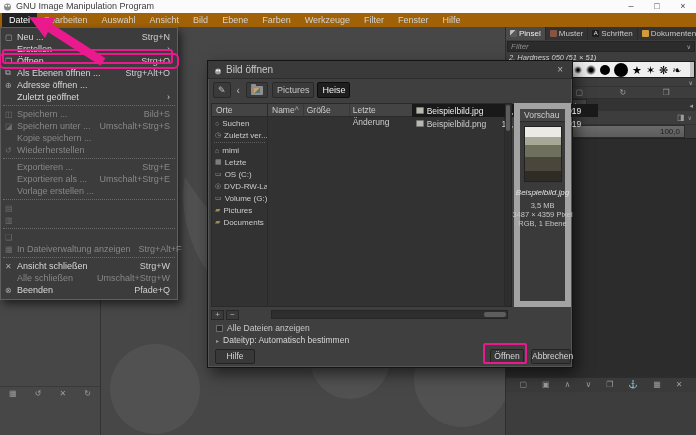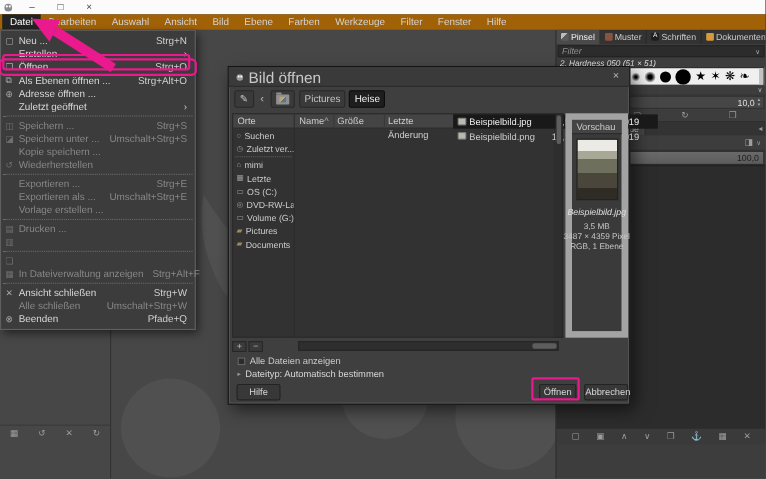--- a/index.html
+++ b/index.html
@@ -52,39 +52,39 @@
   .b-glyph{font-size:11px;line-height:14px}
   .rd-chevrow{height:9px;display:flex;align-items:center;justify-content:flex-end;padding:0 3px;font-size:6px;color:#b5b5b5;border-bottom:1px solid #343434}
   .rd-spacing{height:12px;border:1px solid #303030;margin:0 1px;background:#464646;display:flex;align-items:center;justify-content:flex-end;font-size:8px;color:#e0e0e0;padding-right:2px;gap:2px}
   .rd-spacing .spin{display:flex;flex-direction:column;font-size:4px;color:#aaa;line-height:4px}
   .rd-brushactions{height:12px;display:flex;align-items:center;justify-content:space-around;padding:0 8px;border-bottom:1px solid #2f2f2f}
   .rd-layertabs{height:12px;background:#333;position:relative;display:flex;align-items:stretch}
   .rd-layertab{position:absolute;left:48px;top:0;height:12px;padding:0 5px;background:#454545;color:#cfcfcf;font-size:8px;line-height:12px;border:1px solid #2a2a2a;border-bottom:none}
   .rd-mode{height:14px;display:flex;align-items:center;gap:3px;padding:0 4px 0 6px;font-size:8px;color:#9a9a9a;border-bottom:1px solid #333}
   .rd-mode .chev{font-size:6px;color:#9a9a9a}
   .rd-mode .right-grp{margin-left:auto;display:flex;align-items:center;gap:3px}
-  .rd-opacity{height:13px;margin:0 1px;background:linear-gradient(#6a6a6a,#5c5c5c);border:1px solid #2c2c2c;display:flex;align-items:center;justify-content:flex-end;padding-right:4px;font-size:8px;color:#1d1d1d}
+  .rd-opacity{height:13px;margin:0 11px;background:linear-gradient(#6a6a6a,#5c5c5c);border:1px solid #2c2c2c;display:flex;align-items:center;justify-content:flex-end;padding-right:4px;font-size:8px;color:#1d1d1d}
   .rd-empty{height:239px;background:#2c2c2c;border-top:1px solid #222}
   .rd-layeractions{height:15px;display:flex;align-items:center;justify-content:space-around;padding:0 6px;background:#3a3a3a;border-top:1px solid #2e2e2e}
 
   
   .file-menu{position:absolute;top:27px;left:0;width:178px;background:#3c3c3c;border:1px solid #5f5f5f;padding:3px 0;z-index:20;box-shadow:3px 4px 8px rgba(0,0,0,.55)}
   .mi{display:flex;align-items:center;height:12px;padding:0 7px 0 4px;font-size:9px;color:#d8d8d8;position:relative;white-space:nowrap}
   .mi .ic{width:12px;font-size:8px;color:#aaaaaa;flex:none}
   .mi .lb{flex:1}
   .mi .sc{margin-left:8px;color:#cfcfcf}
   .mi.disabled,.mi.disabled .sc{color:#878787}
   .mi.disabled .ic{color:#6f6f6f}
   .mi-sep{border-top:1px dotted #6b6b6b;margin:2px 2px}
   .mi.annotated{box-shadow:0 0 0 2px var(--pink);border-radius:3px;z-index:2}
 
   
   .dialog{position:absolute;left:207px;top:60px;width:366px;height:308px;background:#3f3f3f;border:1px solid #141414;box-shadow:0 0 0 1px #555 inset,4px 6px 14px rgba(0,0,0,.55);z-index:30}
   .dlg-titlebar{height:18px;display:flex;align-items:center;padding:0 6px;background:#3a3a3a;border-bottom:1px solid #2c2c2c;gap:4px}
-  .dlg-title{font-size:14px;color:#c9c9c9;flex:1}
+  .dlg-title{font-size:10px;color:#c9c9c9;flex:1}
   .dlg-close{font-size:10px;color:#b5b5b5;padding:0 3px}
   .dlg-toolbar{height:22px;display:flex;align-items:center;gap:4px;padding:0 5px}
   .tb-btn{height:16px;min-width:16px;background:#3a3a3a;border:1px solid #292929;border-radius:2px;display:flex;align-items:center;justify-content:center;font-size:9px;color:#c5c5c5;padding:0 4px}
   .tb-btn.crumb-active{background:#1e1e1e;color:#f0f0f0;border-color:#0c0c0c}
   .back-chip{font-size:10px;color:#bdbdbd;padding:0 2px}
   .home-folder{width:12px;height:9px;background:#8f8f8f;border-radius:1px;position:relative}
   .home-folder::before{content:"";position:absolute;top:-2px;left:0;width:5px;height:2px;background:#8f8f8f;border-radius:1px 1px 0 0}
   .home-folder::after{content:"";position:absolute;top:2px;left:3px;width:6px;height:5px;background:linear-gradient(135deg,#caa06a 50%,#4e7a8a 50%)}
   .dlg-content{position:absolute;left:3px;top:42px;width:360px;height:204px;display:flex}
   .places{width:57px;border:1px solid #2a2a2a;background:#323232;display:flex;flex-direction:column}
@@ -135,20 +135,21 @@
 <body>
 
 <div class="titlebar">
   <span class="app-icon">
     <svg width="9" height="9">
         <circle cx="4.5" cy="5" r="3.5" fill="#8a8a8a"></circle>
         <circle cx="3.2" cy="3.8" r="1" fill="#fff"></circle>
         <circle cx="5.9" cy="3.8" r="1" fill="#fff"></circle>
       </svg>
   </span>
+  <span class="title">GNU Image Manipulation Program</span>
   <span class="win-btn">–</span>
   <span class="win-btn">□</span>
   <span class="win-btn">×</span>
 </div>
 
 <div class="menubar" id="menubar">
     <div class="mb-item active">Datei</div>
     <div class="mb-item">Bearbeiten</div>
     <div class="mb-item">Auswahl</div>
     <div class="mb-item">Ansicht</div>
@@ -213,27 +214,20 @@
         <span class="brush b-circle-large"></span>
         <span class="brush b-glyph">★</span>
         <span class="brush b-glyph">✶</span>
         <span class="brush b-glyph">❋</span>
         <span class="brush b-glyph">❧</span>
         <span class="vsb"></span>
     </div>
     <div class="rd-chevrow">
         <span>∨</span>
       </div>
-    <div class="rd-spacing">
-      <span>10,0</span>
-      <span class="spin">
-          <span>▲</span>
-          <span>▼</span>
-        </span>
-    </div>
     <div class="rd-brushactions" id="brush-actions">
         <div class="tiny-ic">✎</div>
         <div class="tiny-ic">▢</div>
         <div class="tiny-ic">↻</div>
         <div class="tiny-ic">❒</div>
       </div>
     <div class="rd-layertabs">
       <div class="rd-layertab">Pfade</div>
       <span class="rd-dockbtn">◂</span>
     </div>
@@ -290,21 +284,21 @@
     </div>
     <div class="mi">
       <div class="ic"></div>
       <div class="lb">Zuletzt geöffnet</div>
       <div class="sc">›</div>
     </div>
     <div class="mi-sep"></div>
     <div class="mi disabled">
       <div class="ic">◫</div>
       <div class="lb">Speichern ...</div>
-      <div class="sc">Strg+S</div>
+      <div class="sc">Bild+S</div>
     </div>
     <div class="mi disabled">
       <div class="ic">◪</div>
       <div class="lb">Speichern unter ...</div>
       <div class="sc">Umschalt+Strg+S</div>
     </div>
     <div class="mi disabled">
       <div class="ic"></div>
       <div class="lb">Kopie speichern ...</div>
       <div class="sc"></div>
@@ -326,21 +320,20 @@
       <div class="sc">Umschalt+Strg+E</div>
     </div>
     <div class="mi disabled">
       <div class="ic"></div>
       <div class="lb">Vorlage erstellen ...</div>
       <div class="sc"></div>
     </div>
     <div class="mi-sep"></div>
     <div class="mi disabled">
       <div class="ic">▤</div>
-      <div class="lb">Drucken ...</div>
       <div class="sc"></div>
     </div>
     <div class="mi disabled">
       <div class="ic">▥</div>
       <div class="sc"></div>
     </div>
     <div class="mi-sep"></div>
     <div class="mi disabled">
       <div class="ic">❏</div>
       <div class="sc"></div>

